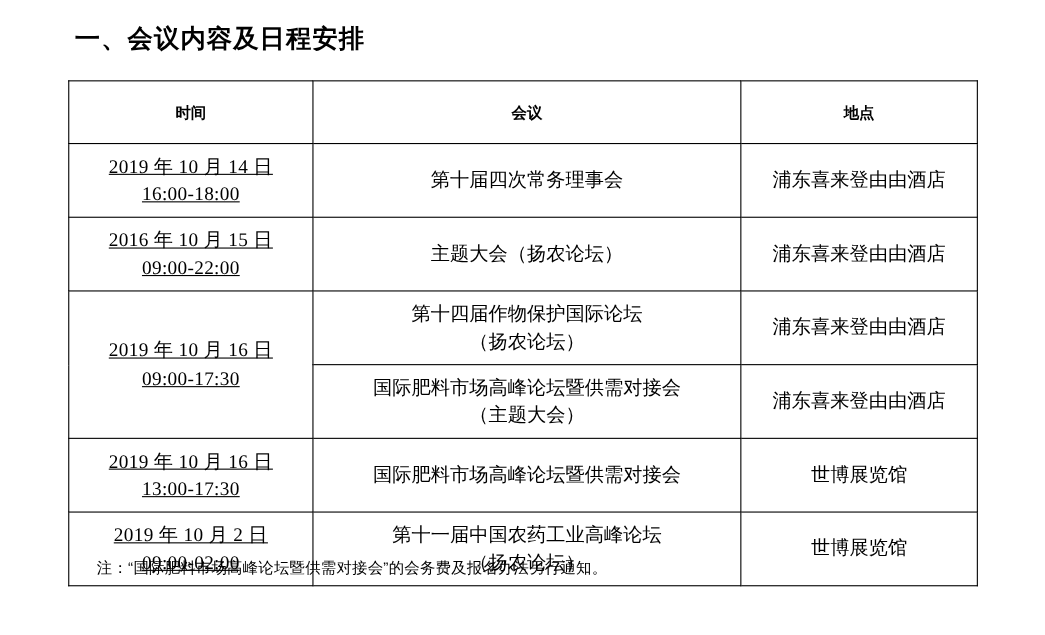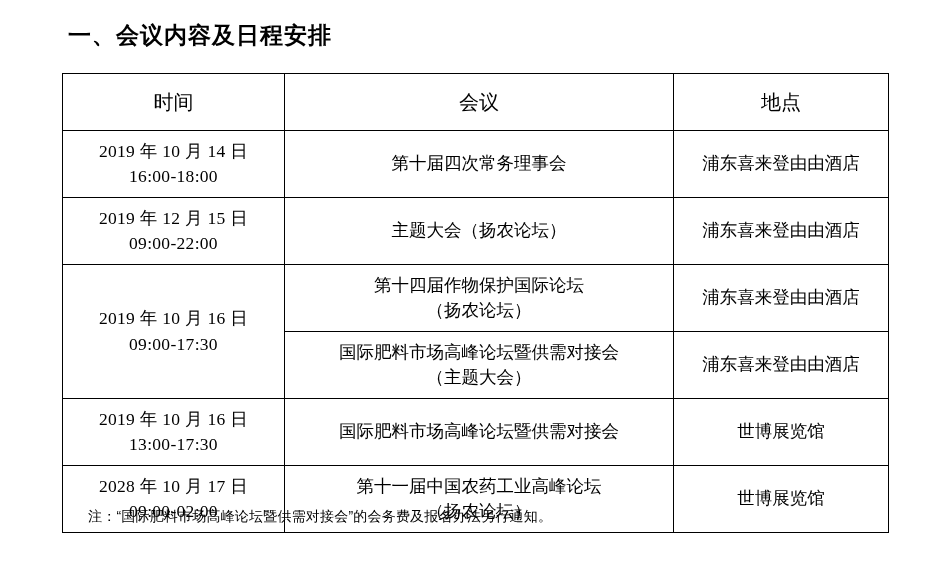--- a/index.html
+++ b/index.html
@@ -41,30 +41,31 @@
     border: 1px solid #000000;
     text-align: center;
     vertical-align: middle;
     font-weight: normal;
     font-size: 17.5px;
     line-height: 1.45;
     padding: 6px 4px;
   }
   table.schedule th {
     height: 44px;
-    font-size: 20px;
-    font-weight: normal;
+    font-size: 14px;
+    font-weight: bold;
     font-family: "Liberation Sans", "DejaVu Sans", sans-serif;
   }
   .col-time { width: 222px; }
   .col-meeting { width: 389px; }
   .col-place { width: 215px; }
   td.time-cell {
     font-family: "Liberation Serif", "DejaVu Serif", serif;
     letter-spacing: 0.3px;
+    text-decoration: underline;
   }
   td.meeting-cell, td.place-cell {
     font-family: Liberation Sans, sans-serif;
     font-size: 17.5px;
   }
   .row-tall td { height: 54px; }
   .line2 { display: block; }
   .note {
     position: absolute;
     left: 88px;
@@ -101,21 +102,21 @@
           <span class="line2">16:00-18:00</span>
         </td>
         <td class="meeting-cell">
           <span class="line2">第十届四次常务理事会</span>
         </td>
         <td class="place-cell">浦东喜来登由由酒店</td>
       </tr>
 
       <tr class="row-tall">
         <td class="time-cell">
-          <span class="line2">2019 年 12 月 15 日</span>
+          <span class="line2">2016 年 10 月 15 日</span>
           <span class="line2">09:00-22:00</span>
         </td>
         <td class="meeting-cell">
           <span class="line2">主题大会（扬农论坛）</span>
         </td>
         <td class="place-cell">浦东喜来登由由酒店</td>
       </tr>
 
       <tr class="row-tall">
         <td class="time-cell" rowspan="2">
@@ -143,21 +144,21 @@
           <span class="line2">13:00-17:30</span>
         </td>
         <td class="meeting-cell">
           <span class="line2">国际肥料市场高峰论坛暨供需对接会</span>
         </td>
         <td class="place-cell">世博展览馆</td>
       </tr>
 
       <tr class="row-tall">
         <td class="time-cell">
-          <span class="line2">2028 年 10 月 17 日</span>
+          <span class="line2">2019 年 10 月 2 日</span>
           <span class="line2">09:00-02:00</span>
         </td>
         <td class="meeting-cell">
           <span class="line2">第十一届中国农药工业高峰论坛</span>
           <span class="line2">（扬农论坛）</span>
         </td>
         <td class="place-cell">世博展览馆</td>
       </tr>
     </tbody>
   </table>

